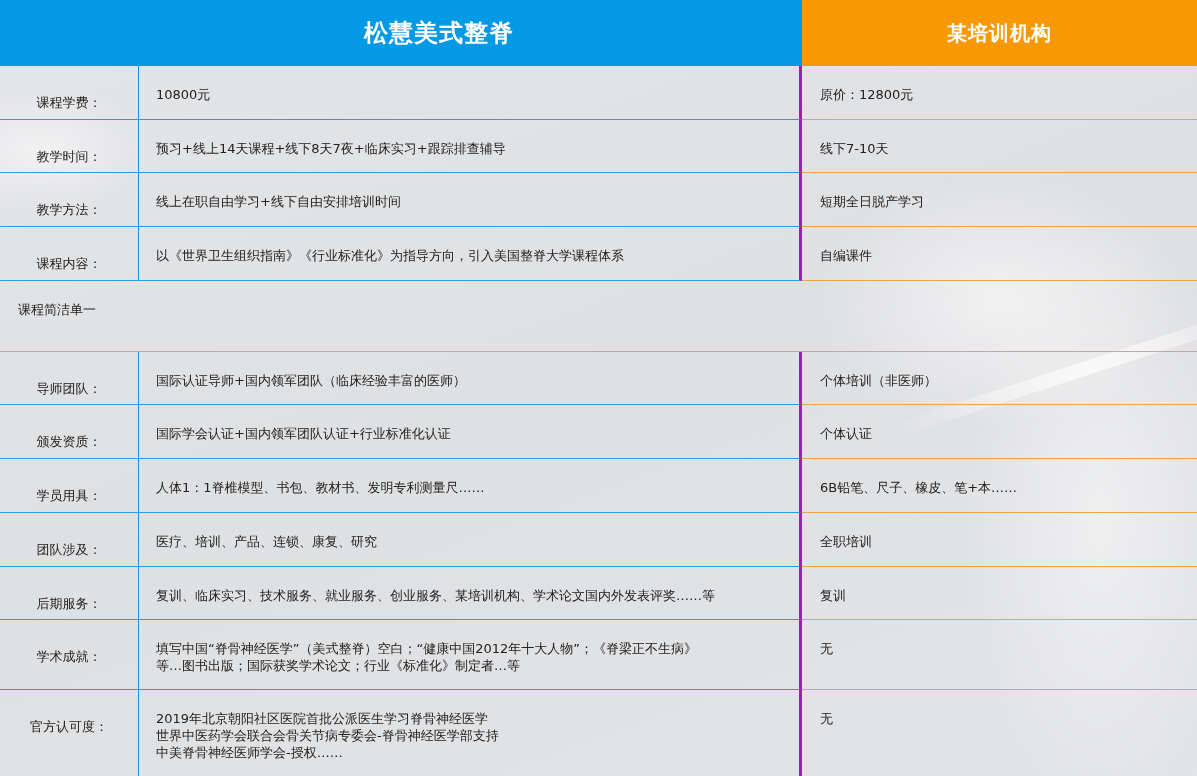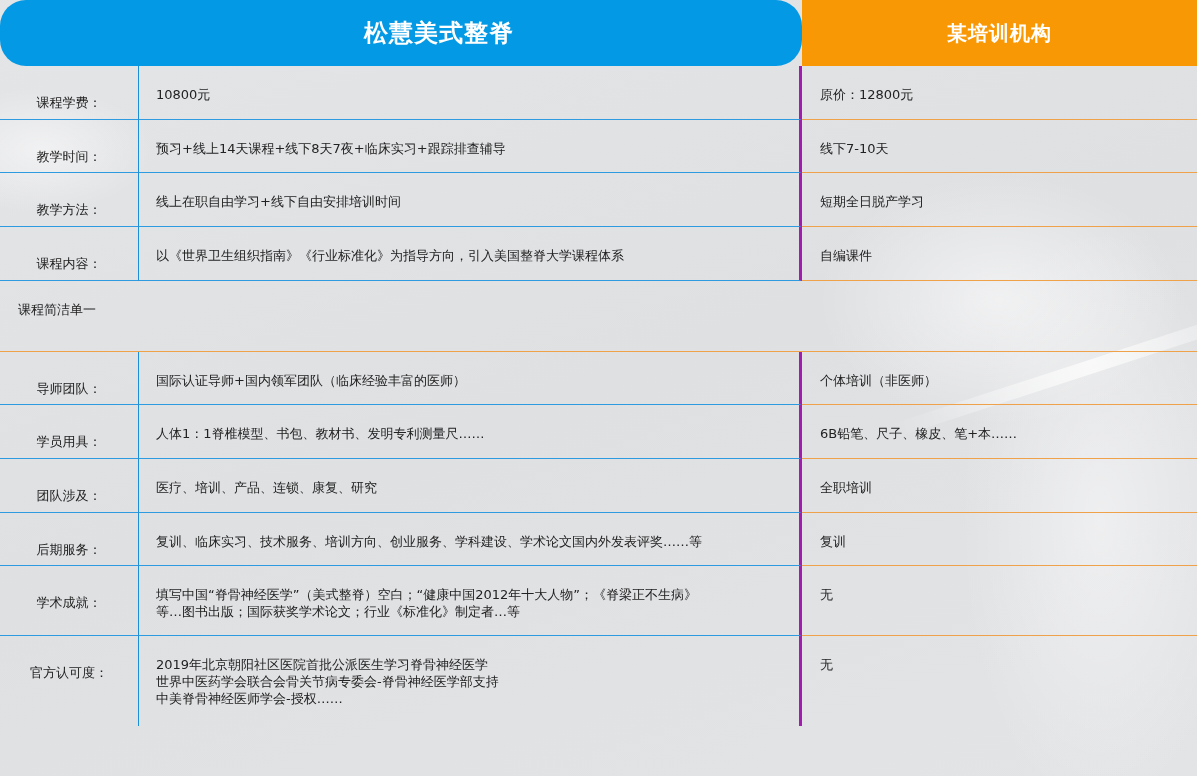--- a/index.html
+++ b/index.html
@@ -24,21 +24,21 @@
     transform: rotate(-18deg); border-radius: 7px;
   }
   .table {
     position: absolute; left: 0; top: 0; width: 1197px; z-index: 1;
   }
   .header { display: flex; height: 66px; }
   .header .h-left {
     width: 802px; background: #0499e4; color: #fff;
     display: flex; align-items: center; justify-content: center;
     font-size: 24px; font-weight: bold; letter-spacing: 1px;
-    padding-left: 76px; box-sizing: border-box; border-radius: 26px;
+    padding-left: 76px; box-sizing: border-box;
   }
   .header .h-right {
     flex: 1; background: #f99805; color: #fff;
     display: flex; align-items: center; justify-content: center;
     font-size: 20px; font-weight: bold; letter-spacing: 1px;
   }
   .row { display: flex; position: relative; }
   .cell { box-sizing: border-box; font-size: 13px; line-height: 17px; }
   .c-label {
     width: 139px; border-right: 1px solid #1a8fd6; border-bottom: 1px solid #2e9be0;
@@ -116,20 +116,29 @@
   <div class="row" style="height:53px">
     <div class="cell c-label">导师团队：</div>
     <div class="cell c-ours">
         <span class="line">国际认证导师+国内领军团队（临床经验丰富的医师）</span>
       </div>
     <div class="cell c-theirs">
         <span class="line">个体培训（非医师）</span>
       </div>
   </div>
 
+  <div class="row" style="height:54px">
+    <div class="cell c-label">颁发资质：</div>
+    <div class="cell c-ours">
+        <span class="line">国际学会认证+国内领军团队认证+行业标准化认证</span>
+      </div>
+    <div class="cell c-theirs">
+        <span class="line">个体认证</span>
+      </div>
+  </div>
 
   <div class="row" style="height:54px">
     <div class="cell c-label">学员用具：</div>
     <div class="cell c-ours">
         <span class="line">人体1：1脊椎模型、书包、教材书、发明专利测量尺……</span>
       </div>
     <div class="cell c-theirs">
         <span class="line">6B铅笔、尺子、橡皮、笔+本……</span>
       </div>
   </div>
@@ -140,21 +149,21 @@
         <span class="line">医疗、培训、产品、连锁、康复、研究</span>
       </div>
     <div class="cell c-theirs">
         <span class="line">全职培训</span>
       </div>
   </div>
 
   <div class="row" style="height:53px">
     <div class="cell c-label">后期服务：</div>
     <div class="cell c-ours">
-        <span class="line">复训、临床实习、技术服务、培训方向、创业服务、学科建设、学术论文国内外发表评奖……等</span>
+        <span class="line">复训、临床实习、技术服务、就业服务、创业服务、某培训机构、学术论文国内外发表评奖……等</span>
       </div>
     <div class="cell c-theirs">
         <span class="line">复训</span>
       </div>
   </div>
 
   <div class="row" style="height:70px">
     <div class="cell c-label">学术成就：</div>
     <div class="cell c-ours">
       <span class="line">填写中国“脊骨神经医学”（美式整脊）空白；“健康中国2012年十大人物”；《脊梁正不生病》</span>

